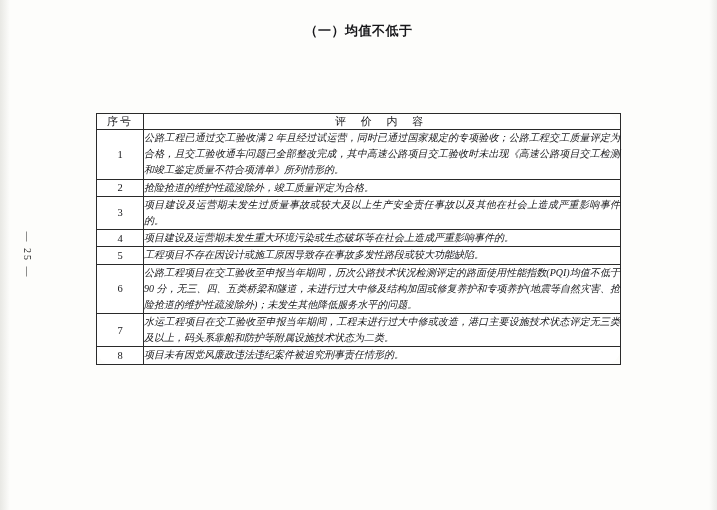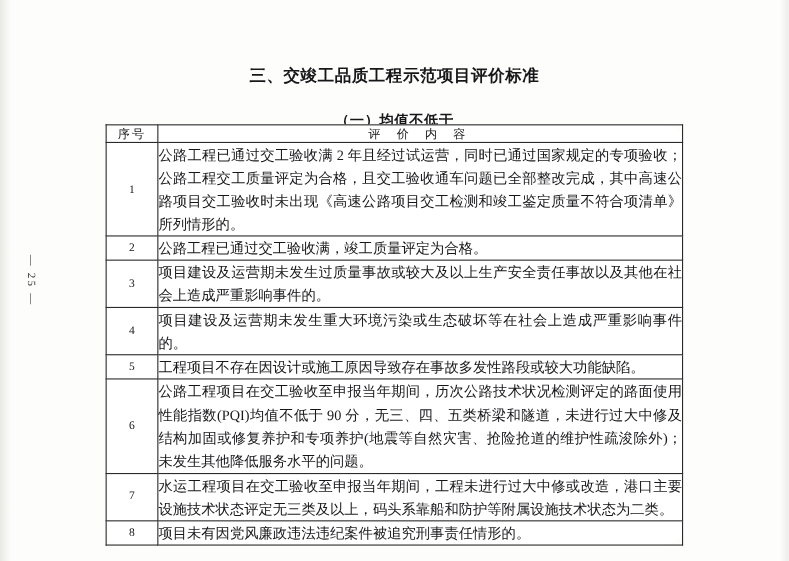--- a/index.html
+++ b/index.html
@@ -88,26 +88,27 @@
     color: #17171a;
     padding: 5px 0;
   }
   th.col-no {
     font-size: 11px;
     letter-spacing: 2px;
     font-weight: normal;
     padding: 5px 0;
   }
   td.col-content {
-    font-size: 13px;
+    font-size: 10px;
     line-height: 1.62;
     color: #17171a;
     padding: 5px 8px 5px 9px;
     text-align: justify;
     text-justify: inter-ideograph;
+    font-style: italic;
   }
   td.col-no {
     font-family: "Liberation Serif", serif;
   }
   .page-number {
     position: absolute;
     left: 22px;
     top: 50%;
     transform: translateY(-50%);
     font-size: 10px;
@@ -117,39 +118,38 @@
     font-family: "Liberation Serif", serif;
   }
 </style>
 </head>
 <body>
 
 <div class="page">
 
   <div class="page-number">— 25 —</div>
 
-  <h1 class="doc-title">三、交竣工品质工程示范项目评价标准</h1>
   <h2 class="doc-subtitle">（一）均值不低于</h2>
 
   <div class="table-wrap">
     <table class="criteria">
       <thead>
         <tr>
           <th class="col-no">序号</th>
           <th class="col-content">评  价  内  容</th>
         </tr>
       </thead>
       <tbody>
         <tr>
           <td class="col-no">1</td>
           <td class="col-content">公路工程已通过交工验收满 2 年且经过试运营，同时已通过国家规定的专项验收；公路工程交工质量评定为合格，且交工验收通车问题已全部整改完成，其中高速公路项目交工验收时未出现《高速公路项目交工检测和竣工鉴定质量不符合项清单》所列情形的。</td>
         </tr>
         <tr>
           <td class="col-no">2</td>
-          <td class="col-content">公路工程已通过交工验收满，竣工质量评定为合格。</td>
+          <td class="col-content">抢险抢道的维护性疏浚除外，竣工质量评定为合格。</td>
         </tr>
         <tr>
           <td class="col-no">3</td>
           <td class="col-content">项目建设及运营期未发生过质量事故或较大及以上生产安全责任事故以及其他在社会上造成严重影响事件的。</td>
         </tr>
         <tr>
           <td class="col-no">4</td>
           <td class="col-content">项目建设及运营期未发生重大环境污染或生态破坏等在社会上造成严重影响事件的。</td>
         </tr>
         <tr>

